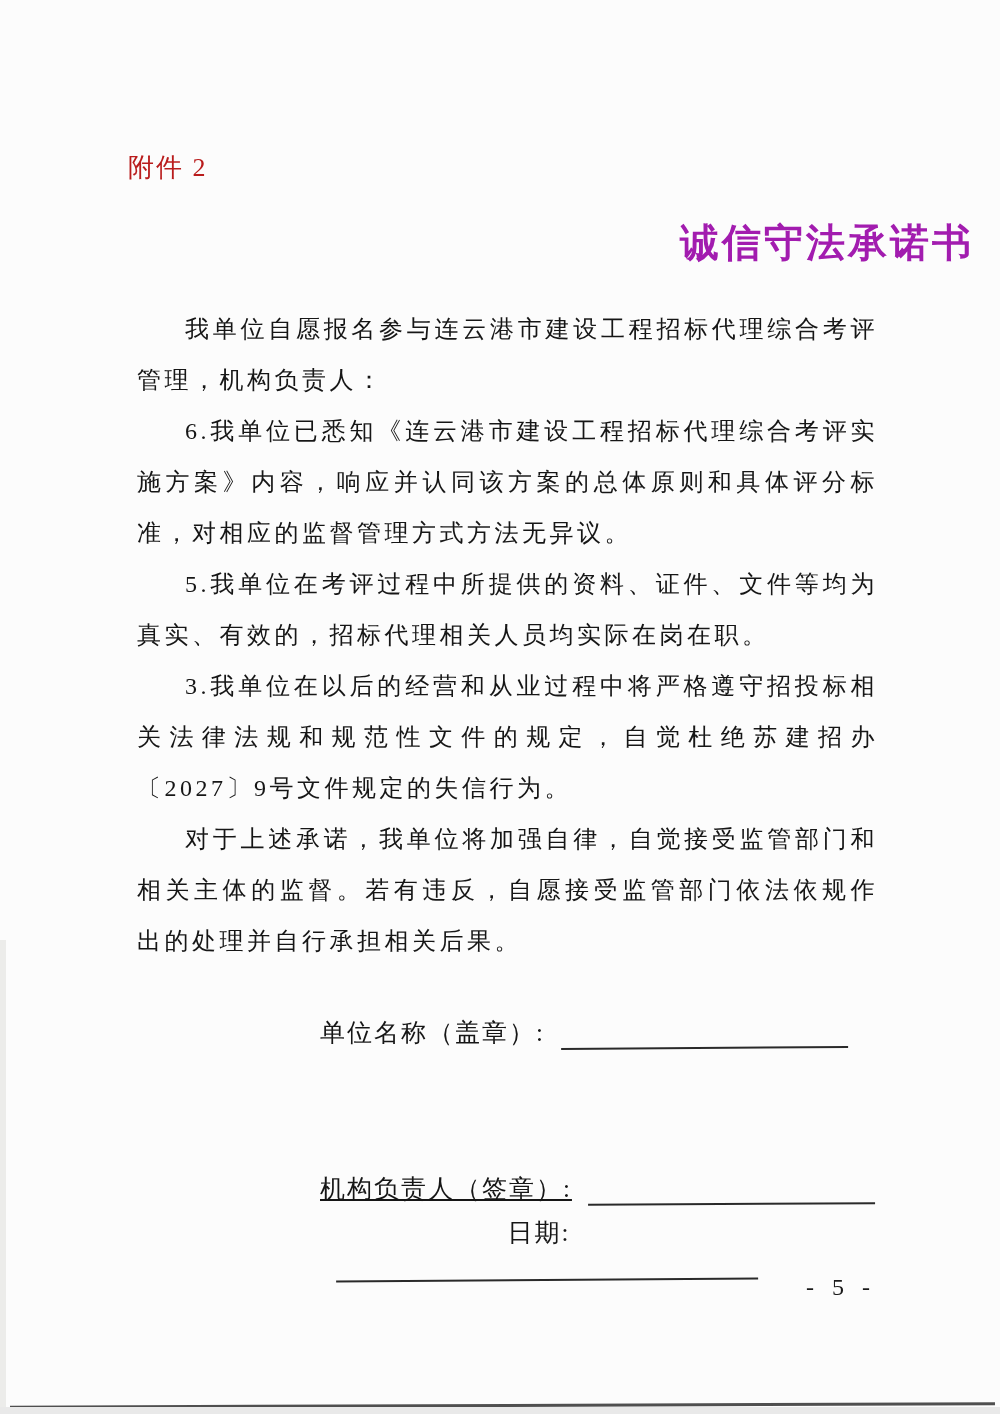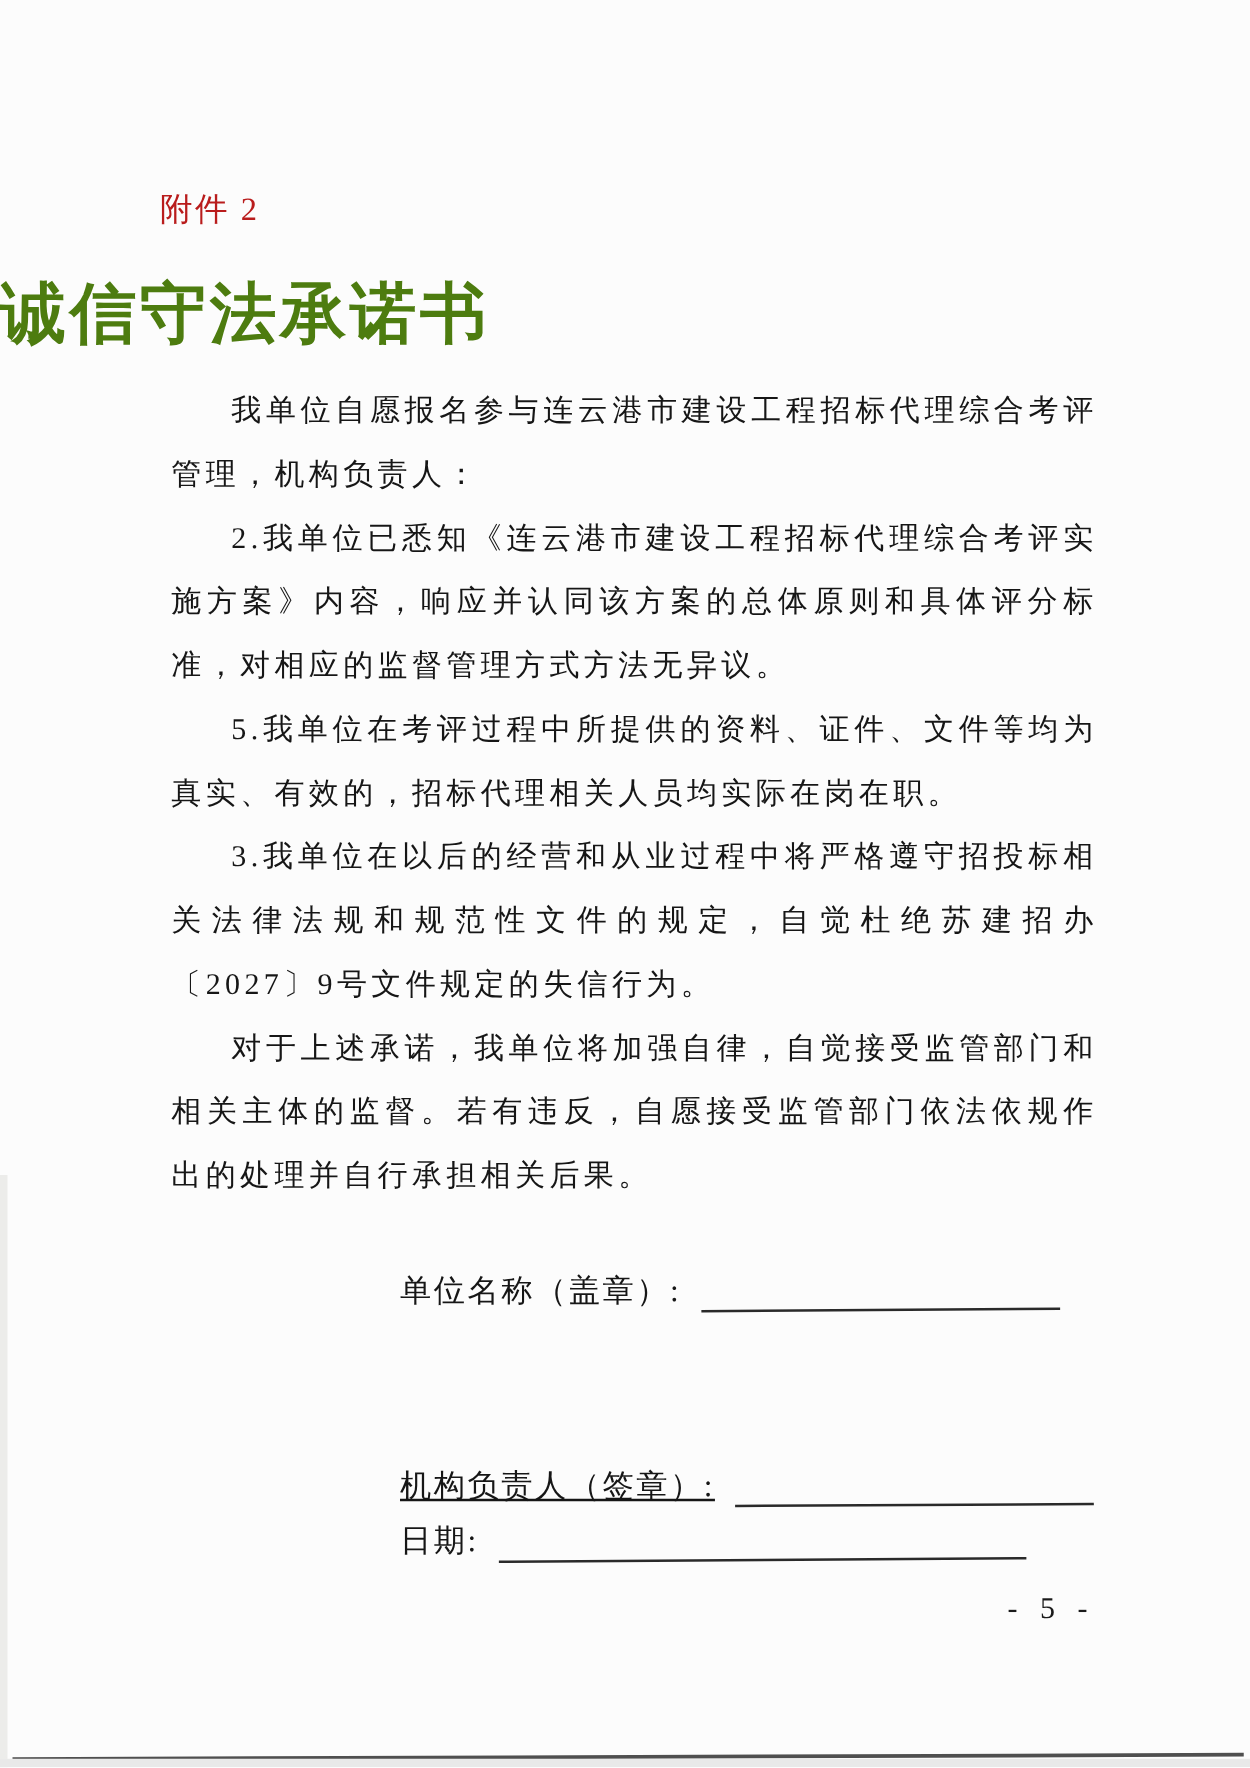--- a/index.html
+++ b/index.html
@@ -22,25 +22,25 @@
     top: 150px;
     font-size: 26px;
     letter-spacing: 2px;
     color: #b91c1c;
   }
   .doc-title {
     position: absolute;
     left: 0;
     top: 216px;
     width: 974px;
-    text-align: left;
-    font-size: 53px;
+    text-align: right;
+    font-size: 39px;
     font-weight: 700;
     letter-spacing: 3px;
-    color: #4d7c0f;
+    color: #a21caf;
   }
   .doc-body {
     position: absolute;
     left: 137px;
     top: 304px;
     width: 741px;
     font-size: 24px;
     line-height: 51px;
     text-align: justify;
     text-justify: inter-character;
@@ -62,21 +62,21 @@
     color: #161616;
   }
   .sig-row .blank-line {
     display: inline-block;
     border-bottom: 2px solid #2a2a2a;
     height: 30px;
     margin-left: 16px;
   }
   .sig-row-company   { top: 1016px; }
   .sig-row-principal { top: 1172px; text-decoration: underline; }
-  .sig-row-date      { top: 1216px; }
+  .sig-row-date      { top: 1216px; flex-direction: column; }
   .sig-row-company .blank-line   { width: 287px; transform: rotate(-0.4deg); }
   .sig-row-principal .blank-line { width: 287px; transform: rotate(-0.3deg); }
   .sig-row-date .blank-line      { width: 422px; transform: rotate(-0.4deg); }
   .page-number {
     position: absolute;
     left: 806px;
     top: 1274px;
     font-size: 24px;
     letter-spacing: 6px;
     color: #1a1a1a;
@@ -111,21 +111,21 @@
 <body>
 
 <div class="page">
 
   <div class="attachment-label">附件 2</div>
 
   <div class="doc-title">诚信守法承诺书</div>
 
   <div class="doc-body">
     <p>我单位自愿报名参与连云港市建设工程招标代理综合考评管理，机构负责人：</p>
-    <p>2.我单位已悉知《连云港市建设工程招标代理综合考评实施方案》内容，响应并认同该方案的总体原则和具体评分标准，对相应的监督管理方式方法无异议。</p>
+    <p>6.我单位已悉知《连云港市建设工程招标代理综合考评实施方案》内容，响应并认同该方案的总体原则和具体评分标准，对相应的监督管理方式方法无异议。</p>
     <p>5.我单位在考评过程中所提供的资料、证件、文件等均为真实、有效的，招标代理相关人员均实际在岗在职。</p>
     <p>3.我单位在以后的经营和从业过程中将严格遵守招投标相关法律法规和规范性文件的规定，自觉杜绝苏建招办〔2027〕9号文件规定的失信行为。</p>
     <p>对于上述承诺，我单位将加强自律，自觉接受监管部门和相关主体的监督。若有违反，自愿接受监管部门依法依规作出的处理并自行承担相关后果。</p>
   </div>
 
   <div class="sig-row sig-row-company">
     <span>单位名称（盖章）:</span>
     <span class="blank-line"></span>
   </div>
 

